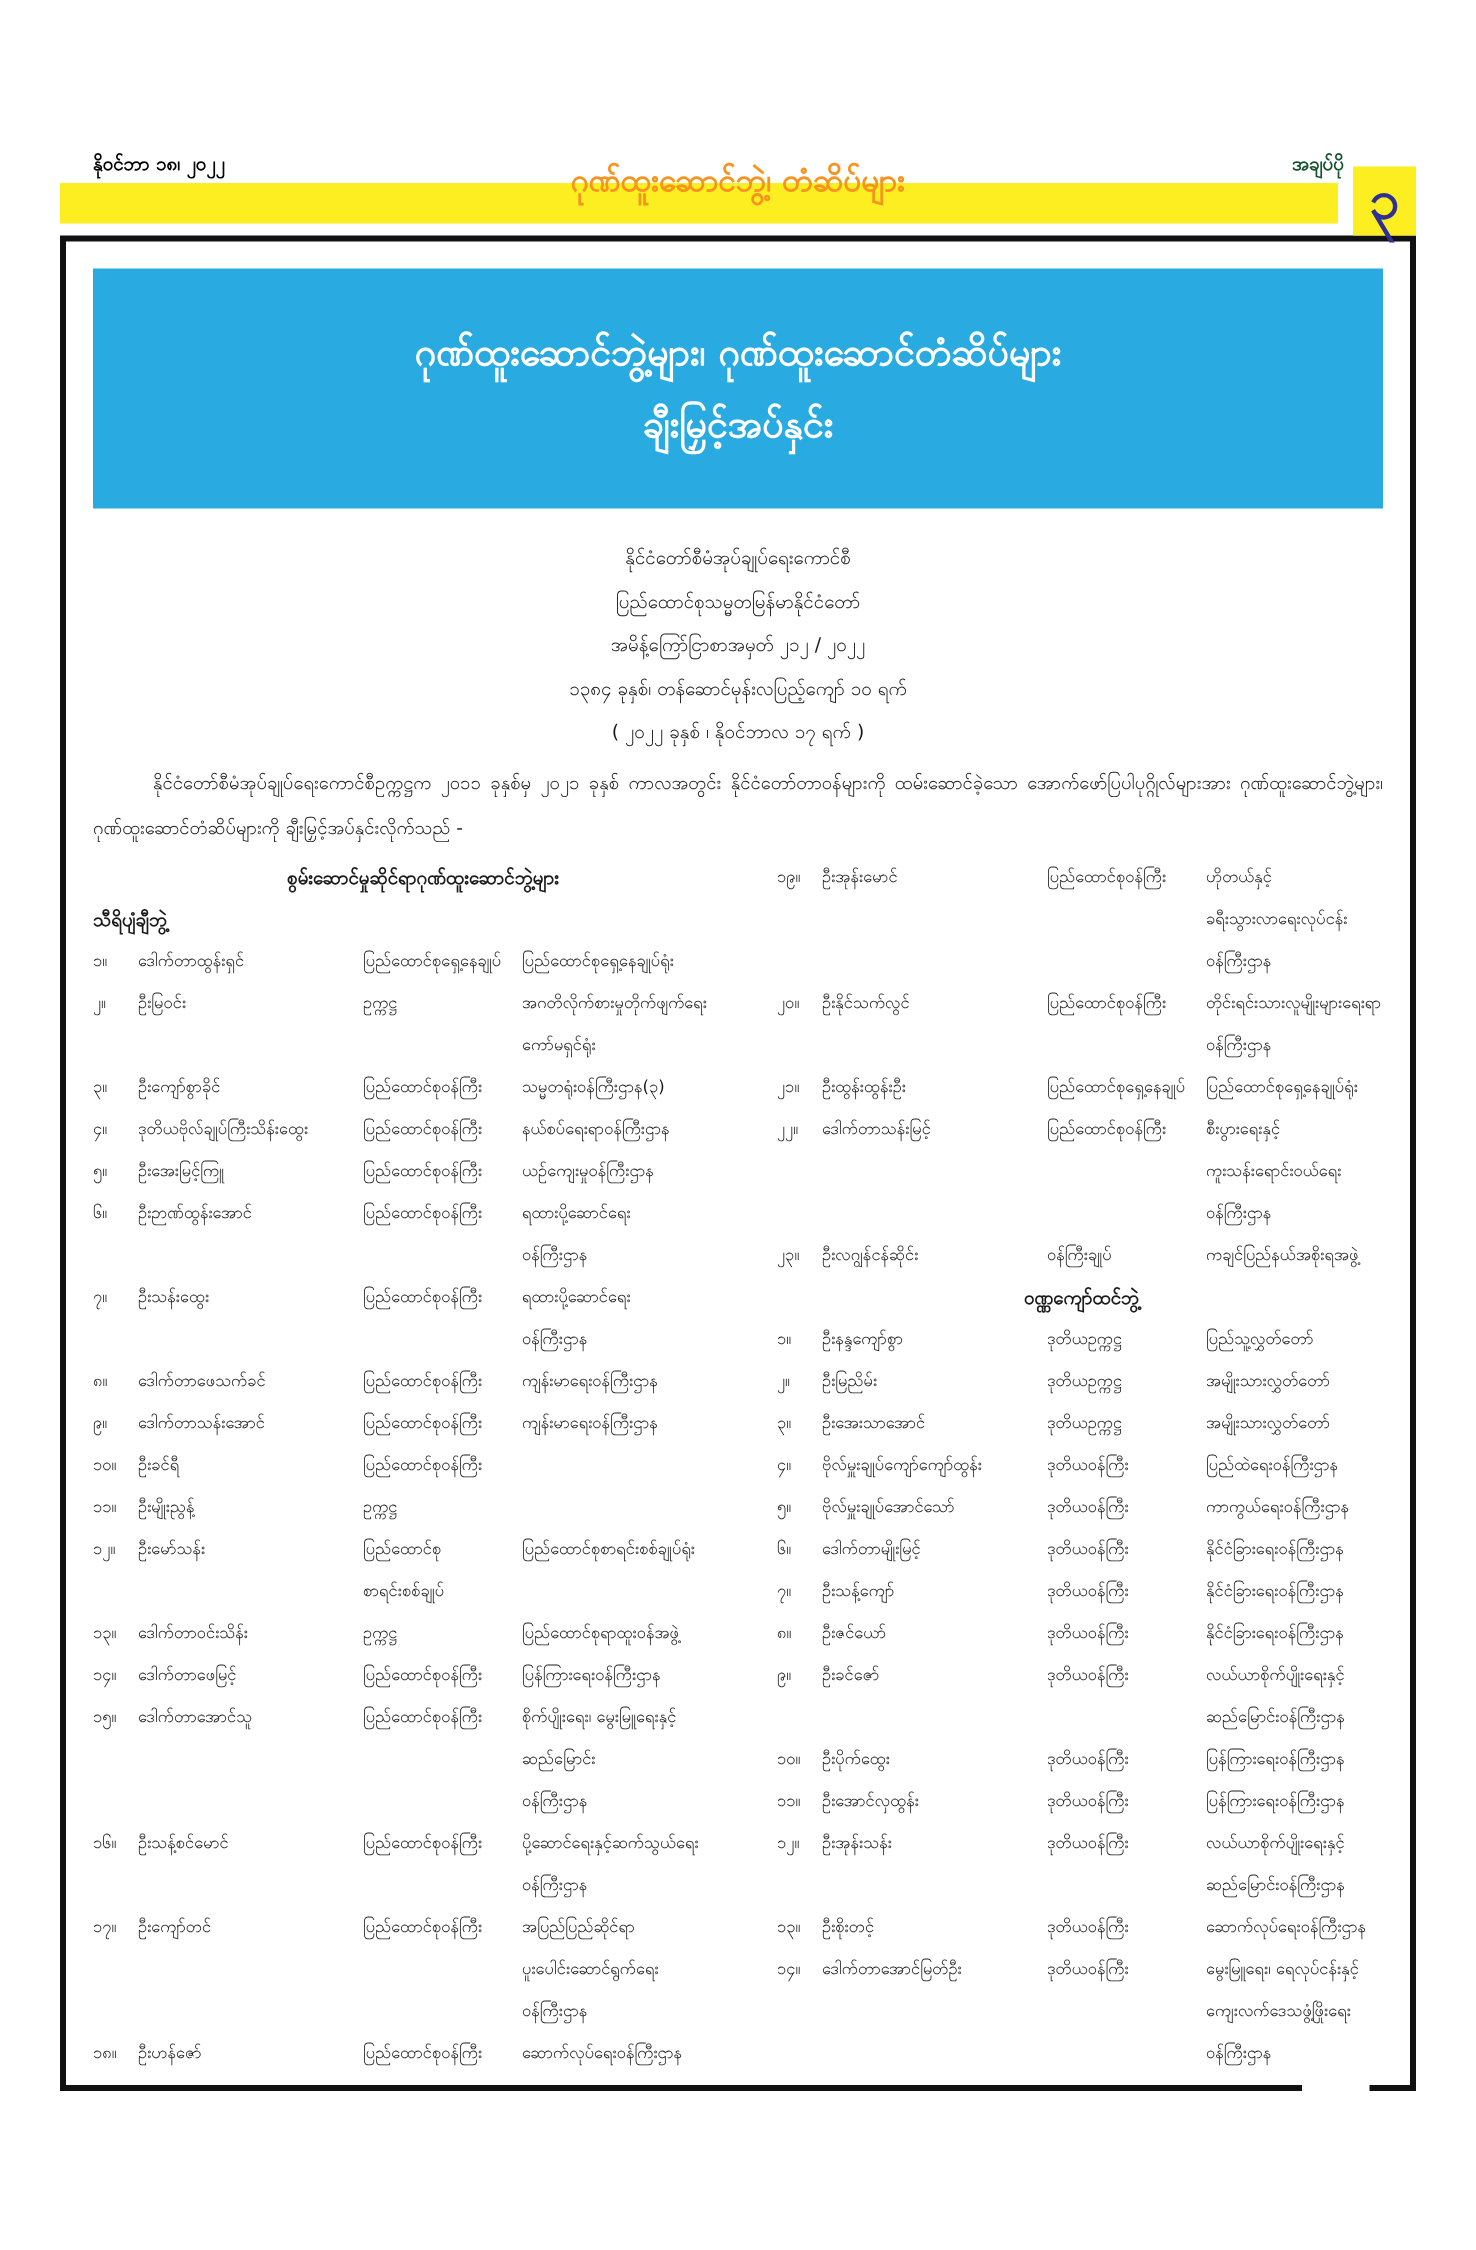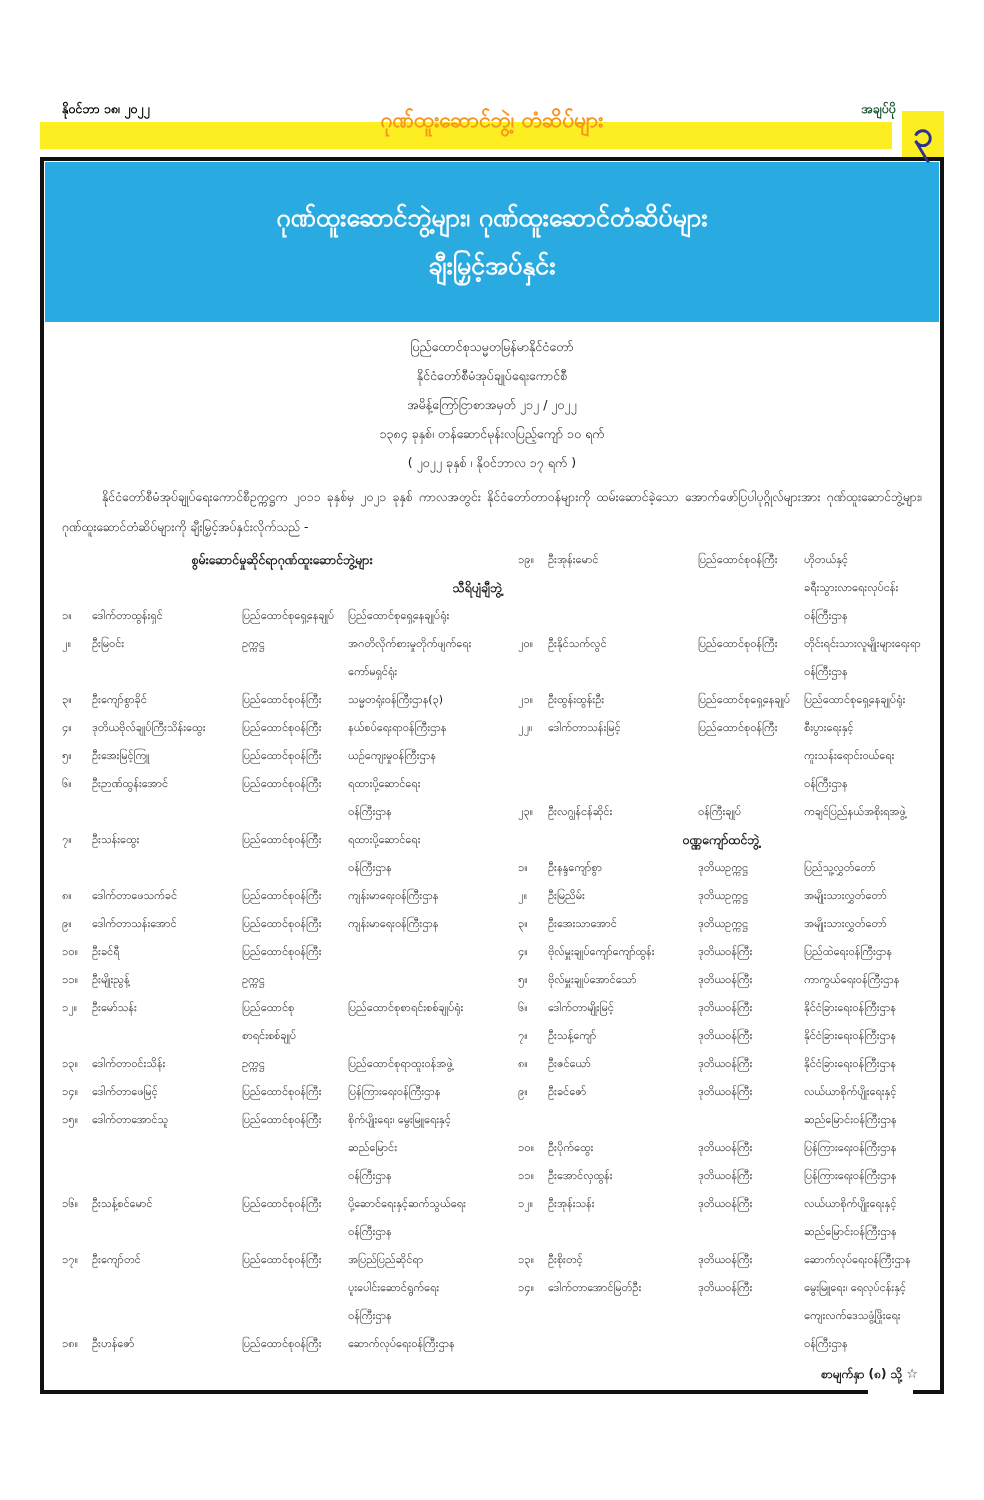--- a/index.html
+++ b/index.html
@@ -14,36 +14,36 @@
                      font-size:21px; font-weight:bold; color:#f7941e; z-index:2; }
   .page-no-box     { position:absolute; left:902px; top:111px; width:42px; height:46px; background:#fcee21;
                      display:flex; align-items:center; justify-content:center; z-index:2; }
   .page-no         { color:#2e3192; font-size:36px; font-weight:bold; line-height:1; }
 
   
   .main-box { position:absolute; left:40px; top:157px; width:904px; height:1237px;
               border:4px solid #111; background:#fff; overflow:hidden; }
   .border-gap { position:absolute; left:868px; top:1387px; width:45px; height:9px; background:#fff; z-index:5; }
 
-  .banner { margin:1px; height:160px; background:#29abe2; color:#fff;
+  .banner { margin:18px; height:160px; background:#29abe2; color:#fff;
             display:flex; flex-direction:column; align-items:center; justify-content:center; }
   .banner-line { font-size:25px; font-weight:bold; line-height:48px; }
 
   .decree { text-align:center; margin-top:10px; }
   .decree-line { font-size:12.5px; line-height:29px; }
 
   .intro { margin:5px 18px 0 18px; font-size:12.3px; line-height:30px;
            text-align:justify; text-indent:40px; }
 
   .columns { display:flex; margin:4px 16px 0 18px; gap:16px; }
   .col-left  { width:440px; flex:none; }
   .col-right { flex:1; }
 
   .sec-heading { text-align:center; font-weight:bold; font-size:12.5px; line-height:28px; }
-  .sec-sub     { text-align:right; font-weight:bold; font-size:12.5px; line-height:28px; }
+  .sec-sub     { text-align:left; font-weight:bold; font-size:12.5px; line-height:28px; }
   .sec-sub2    { text-align:center; font-weight:bold; font-size:12.5px; line-height:28px; margin-top:0; }
 
   .row    { display:flex; align-items:flex-start; }
   .c-no   { width:30px;  flex:none; font-size:11px; line-height:28px; }
   .c-name { width:150px; flex:none; font-size:11px; line-height:28px; padding-right:4px; }
   .c-pos  { width:106px; flex:none; font-size:11px; line-height:28px; padding-right:4px; }
   .c-dept { flex:1; font-size:11px; line-height:28px; }
   .cell-line { display:block; }
 
   .footer-line { text-align:right; font-weight:bold; font-size:12px; line-height:28px;
@@ -62,22 +62,22 @@
 </div>
 
 <div class="main-box">
 
   <div class="banner">
     <div class="banner-line">ဂုဏ်ထူးဆောင်ဘွဲ့များ၊ ဂုဏ်ထူးဆောင်တံဆိပ်များ</div>
     <div class="banner-line">ချီးမြှင့်အပ်နှင်း</div>
   </div>
 
   <div class="decree">
+    <div class="decree-line">နိုင်ငံတော်စီမံအုပ်ချုပ်ရေးကောင်စီ</div>
     <div class="decree-line">ပြည်ထောင်စုသမ္မတမြန်မာနိုင်ငံတော်</div>
-    <div class="decree-line">နိုင်ငံတော်စီမံအုပ်ချုပ်ရေးကောင်စီ</div>
     <div class="decree-line">အမိန့်ကြော်ငြာစာအမှတ်  ၂၁၂ / ၂၀၂၂</div>
     <div class="decree-line">၁၃၈၄ ခုနှစ်၊ တန်ဆောင်မုန်းလပြည့်ကျော် ၁၀ ရက်</div>
     <div class="decree-line">( ၂၀၂၂ ခုနှစ် ၊ နိုဝင်ဘာလ ၁၇ ရက် )</div>
   </div>
 
   <div class="intro">နိုင်ငံတော်စီမံအုပ်ချုပ်ရေးကောင်စီဥက္ကဋ္ဌက ၂၀၁၁ ခုနှစ်မှ ၂၀၂၁ ခုနှစ် ကာလအတွင်း နိုင်ငံတော်တာဝန်များကို ထမ်းဆောင်ခဲ့သော အောက်ဖော်ပြပါပုဂ္ဂိုလ်များအား ဂုဏ်ထူးဆောင်ဘွဲ့များ၊ ဂုဏ်ထူးဆောင်တံဆိပ်များကို ချီးမြှင့်အပ်နှင်းလိုက်သည် -</div>
 
   <div class="columns">
     <div class="col-left">
       <div class="sec-heading">စွမ်းဆောင်မှုဆိုင်ရာဂုဏ်ထူးဆောင်ဘွဲ့များ</div>

